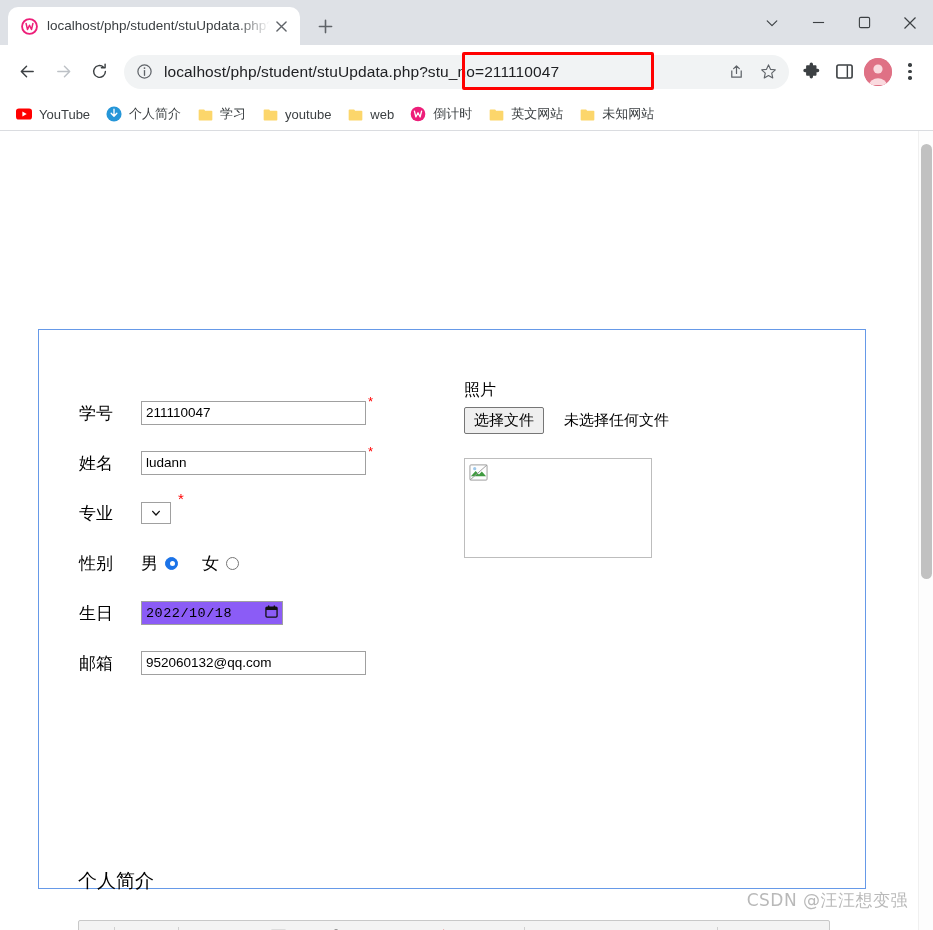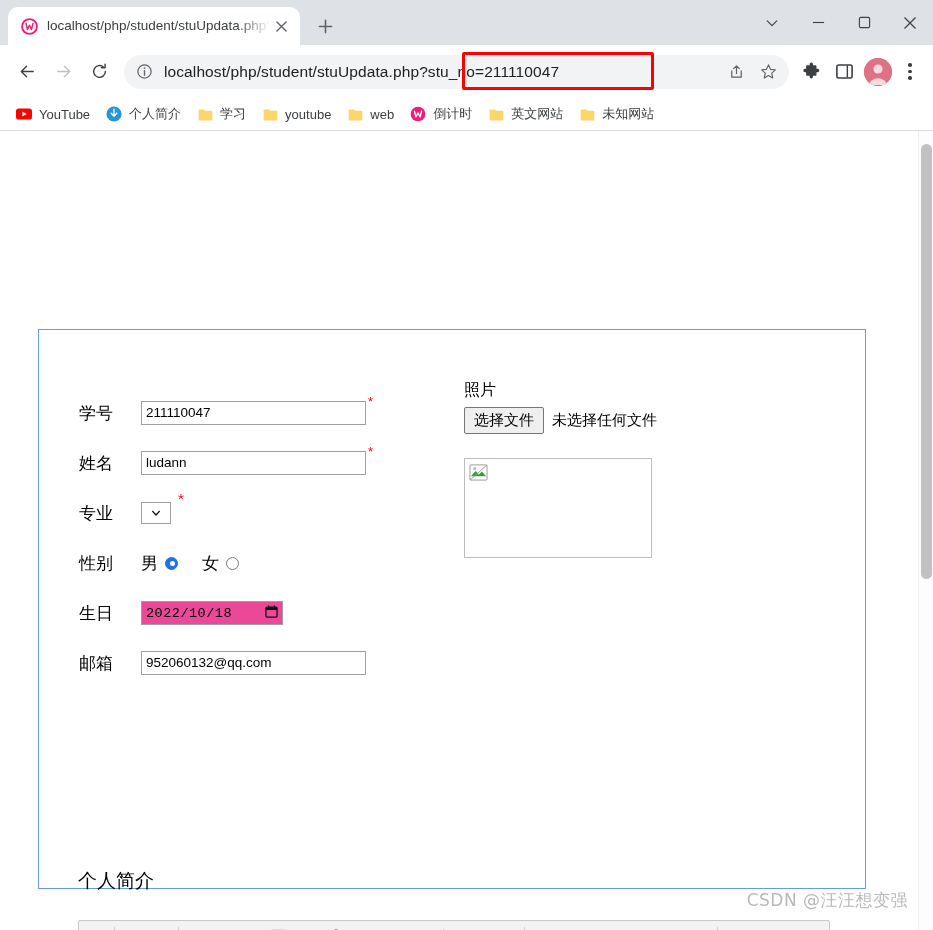--- a/index.html
+++ b/index.html
@@ -150,29 +150,29 @@
   .radio {
     width:13px; height:13px; border-radius:50%; border:1px solid #767676;
     display:inline-block; position:relative; background:#fff; vertical-align:middle;
   }
   .radio.on { border:1px solid #1b73e8; background:#1b73e8; }
   .radio.on::after {
     content:""; position:absolute; left:3.5px; top:3.5px; width:5px; height:5px;
     border-radius:50%; background:#fff;
   }
   .date-input {
-    width:142px; height:24px; border:1px solid #a0a0a0; background:#ec4899;
+    width:142px; height:24px; border:1px solid #a0a0a0; background:#8b5cf6;
     display:flex; align-items:center; padding:0 4px;
     font-size:13.5px; font-family:"Liberation Mono","DejaVu Sans Mono",monospace;
     letter-spacing:0.5px; color:#000; justify-content:space-between;
   }
 
   .form-right { position:absolute; left:412px; top:50px; width:330px;margin-left:13px; }
   .photo-label { font-size:16px; color:#000; margin-bottom:6px; font-family:"DejaVu Sans",sans-serif; }
-  .file-row { display:flex; align-items:center; gap:8px; }
+  .file-row { display:flex; align-items:center; gap:20px; }
   .file-btn {
     border:1px solid #767676; background:#efefef; border-radius:2px;
     padding:3px 9px; font-size:15px; color:#000; cursor:pointer;
     font-family:"DejaVu Sans",sans-serif;
   }
   .file-none { font-size:15px; color:#000; font-family:"DejaVu Sans",sans-serif; }
   .photo-box {
     margin-top:24px; width:188px; height:100px; border:1px solid #bdbdbd;
     background:#fff; padding:4px;
   }

